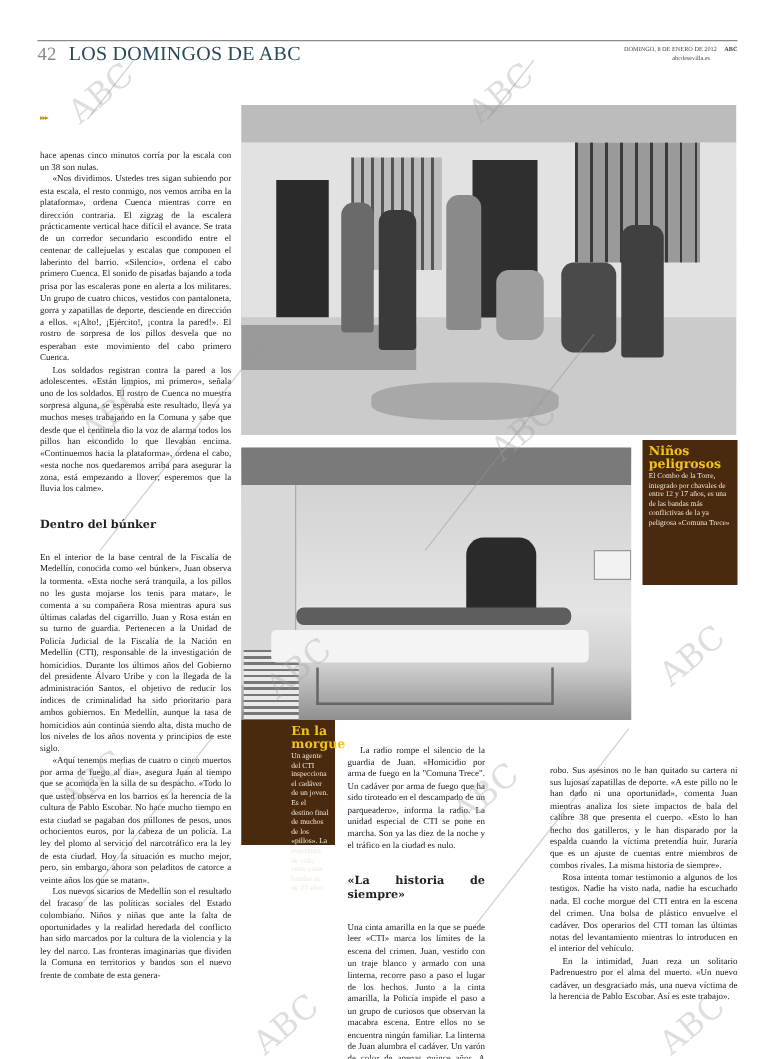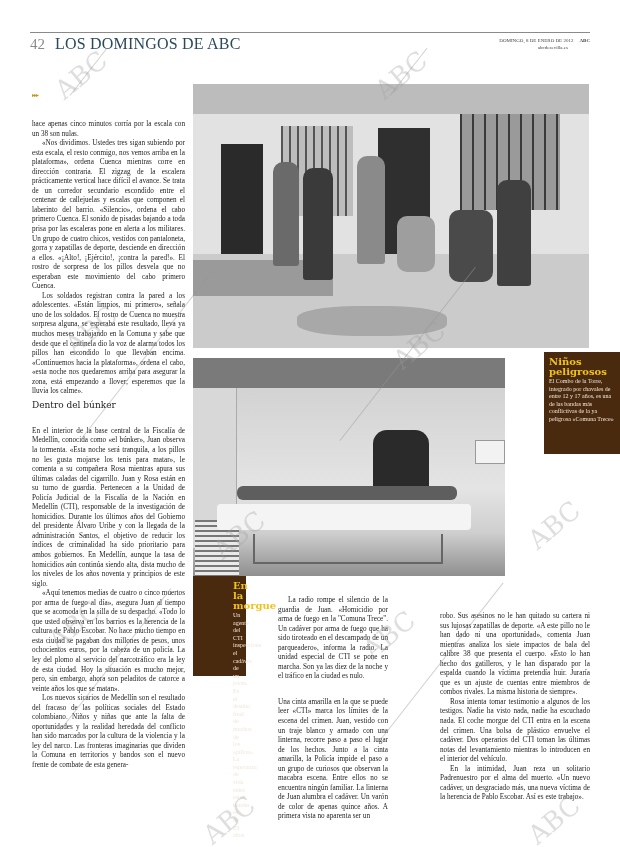--- a/index.html
+++ b/index.html
@@ -6,32 +6,32 @@
   body { width: 620px; height: 847px; background: #ffffff; position: relative; overflow: hidden; font-family: "DejaVu Serif", serif; color: #222; }
   .header-rule { position: absolute; left: 30px; right: 30px; top: 32px; height: 1px; background: #8a8a8a; }
   .page-num { position: absolute; left: 30px; top: 36px; font-family: "Liberation Serif", serif; font-size: 15px; color: #8a8a8a; }
   .section-title { position: absolute; left: 55px; top: 35px; font-family: Liberation Serif, serif; font-size: 16px; color: #2a4a5a; letter-spacing: 0.2px; }
   .dateline { position: absolute; right: 30px; top: 37px; text-align: right; font-family: "Liberation Serif", serif; font-size: 5px; color: #444; line-height: 7px; }
   .dateline .abc { font-weight: bold; margin-left: 6px; }
   .arrows { position: absolute; left: 32px; top: 91px; font-size: 6px; color: #c49a1a; letter-spacing: -1px; }
   .col { position: absolute; font-family: "Liberation Serif", serif; font-size: 7.2px; line-height: 9.55px; text-align: justify; color: #222; }
   .col p { text-indent: 10px; }
   .col p.noindent { text-indent: 0; margin-top: 16px; }
-  .col h3 { font-family: "DejaVu Serif", serif; font-size: 9px; font-weight: normal; color: #222; line-height: 11px; margin-top: 3px; margin-bottom: 1px; text-indent: 0; }
+  .col h3 { font-family: "DejaVu Serif", serif; font-size: 9px; font-weight: bold; color: #222; line-height: 11px; margin-top: 18px; margin-bottom: 1px; text-indent: 0; }
   .col1 { left: 32px; top: 104px; width: 153px; }
   .col2 { left: 278px; top: 596px; width: 110px; }
   .col3 { left: 440px; top: 596px; width: 150px; }
   .photo { position: absolute; overflow: hidden; }
   .photo1 { left: 193px; top: 84px; width: 396px; height: 264px; background: linear-gradient(180deg, #d9d9d9 0%, #cfcfcf 55%, #bdbdbd 70%, #d6d6d6 100%); }
   .photo2 { left: 193px; top: 358px; width: 312px; height: 218px; background: linear-gradient(180deg, #9a9a9a 0%, #d2d2d2 12%, #e4e4e4 60%, #cfcfcf 80%, #8f8f8f 100%); }
   .caption-box { position: absolute; background: #4a2a0e; padding: 5px 5px; }
   .caption-box .ct { font-family: "DejaVu Serif", serif; font-weight: bold; font-size: 10px; line-height: 10px; color: #f2c21c; }
   .caption-box .cb { font-family: "Liberation Serif", serif; font-size: 6px; line-height: 7.6px; color: #f0e6d8; margin-top: 1px; }
-  .cap1 { left: 514px; top: 352px; width: 76px; height: 102px; margin-left: 30px; }
-  .cap2 { left: 193px; top: 576px; width: 53px; height: 100px; padding-left: 40px; }
+  .cap1 { left: 514px; top: 352px; width: 76px; height: 116px; }
+  .cap2 { left: 193px; top: 576px; width: 75px; height: 100px; padding-left: 40px; }
   .watermark { position: absolute; font-family: "DejaVu Serif", serif; font-size: 26px; color: rgba(160,160,160,0.35); transform: rotate(-40deg); pointer-events: none; }
   .wm-line { position: absolute; height: 1px; background: rgba(150,150,150,0.45); transform-origin: left center; }
   
   .shape { position: absolute; }
 </style>
 </head>
 <body>
 
 <div class="header-rule"></div>
 <div class="page-num">42</div>
@@ -87,20 +87,21 @@
   <div class="shape" style="left:60px;top:176px;width:190px;height:30px;border:2px solid #666;border-top:none;"></div>
 </div>
 
 <div class="caption-box cap2">
   <div class="ct">En la morgue</div>
   <div class="cb">Un agente del CTI inspecciona el cadáver de un joven. Es el destino final de muchos de los «pillos». La esperanza de vida entre estas bandas es de 23 años</div>
 </div>
 
 <div class="col col2">
   <p>La radio rompe el silencio de la guardia de Juan. «Homicidio por arma de fuego en la "Comuna Trece". Un cadáver por arma de fuego que ha sido tiroteado en el descampado de un parqueadero», informa la radio. La unidad especial de CTI se pone en marcha. Son ya las diez de la noche y el tráfico en la ciudad es nulo.</p>
+  <h3>«La historia de siempre»</h3>
   <p class="noindent">Una cinta amarilla en la que se puede leer «CTI» marca los límites de la escena del crimen. Juan, vestido con un traje blanco y armado con una linterna, recorre paso a paso el lugar de los hechos. Junto a la cinta amarilla, la Policía impide el paso a un grupo de curiosos que observan la macabra escena. Entre ellos no se encuentra ningún familiar. La linterna de Juan alumbra el cadáver. Un varón de color de apenas quince años. A primera vista no aparenta ser un</p>
 </div>
 
 <div class="col col3">
   <p class="noindent">robo. Sus asesinos no le han quitado su cartera ni sus lujosas zapatillas de deporte. «A este pillo no le han dado ni una oportunidad», comenta Juan mientras analiza los siete impactos de bala del calibre 38 que presenta el cuerpo. «Esto lo han hecho dos gatilleros, y le han disparado por la espalda cuando la víctima pretendía huir. Juraría que es un ajuste de cuentas entre miembros de combos rivales. La misma historia de siempre».</p>
   <p>Rosa intenta tomar testimonio a algunos de los testigos. Nadie ha visto nada, nadie ha escuchado nada. El coche morgue del CTI entra en la escena del crimen. Una bolsa de plástico envuelve el cadáver. Dos operarios del CTI toman las últimas notas del levantamiento mientras lo introducen en el interior del vehículo.</p>
   <p>En la intimidad, Juan reza un solitario Padrenuestro por el alma del muerto. «Un nuevo cadáver, un desgraciado más, una nueva víctima de la herencia de Pablo Escobar. Así es este trabajo».</p>
 </div>
 
 <div class="watermark" style="left:52px;top:60px;">ABC</div>

